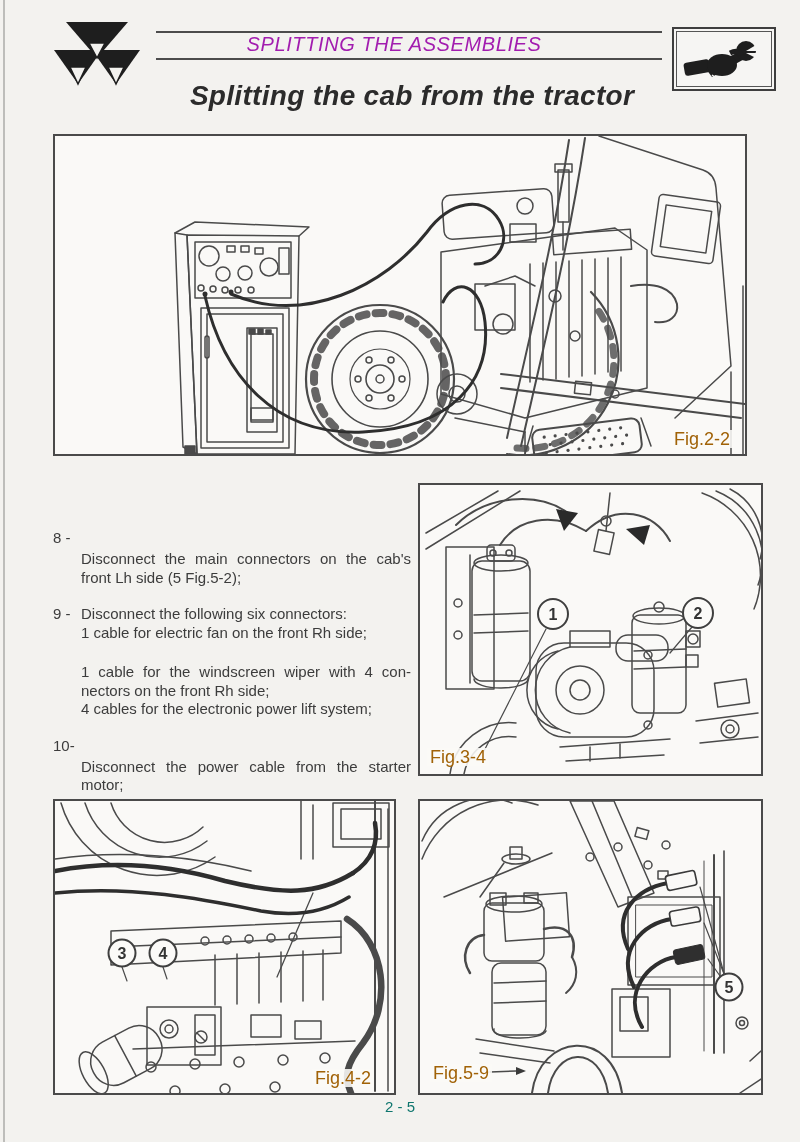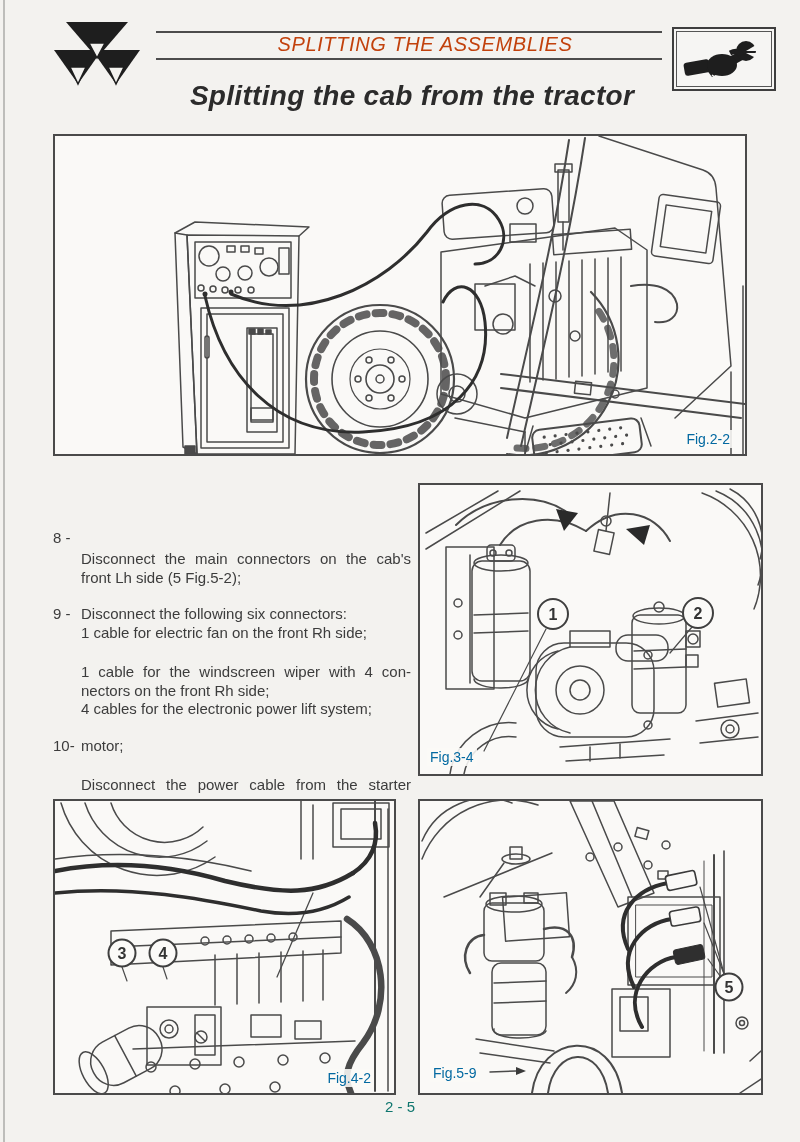--- a/index.html
+++ b/index.html
@@ -5,37 +5,37 @@
   html,body{margin:0;padding:0;background:#e8e8e6;}
   .page{position:relative;width:800px;height:1142px;background:#f3f2ef;
         font-family:"Liberation Sans",sans-serif;color:#3a3a3a;overflow:hidden;}
   .scan-edge{position:absolute;left:3px;top:0;width:2px;height:100%;background:#bdbdba;}
 
   
   .mf-logo{position:absolute;left:52px;top:20px;}
   .rule{position:absolute;left:156px;width:506px;height:2px;background:#4c4c4c;}
   .rule-top{top:31px;}
   .rule-bottom{top:58px;}
-  .section-title{position:absolute;left:172px;top:33px;width:506px;text-align:center;
-      font-style:italic;font-size:20px;letter-spacing:.6px;color:#c2410c;}
+  .section-title{position:absolute;left:141px;top:33px;width:506px;text-align:center;
+      font-style:italic;font-size:20px;letter-spacing:.6px;color:#a21caf;}
   .tool-box{position:absolute;left:672px;top:27px;width:104px;height:64px;
       border:2px solid #3e3e3e;background:#f6f5f3;box-sizing:border-box;}
   .tool-box::before{content:"";position:absolute;inset:2px;border:1px solid #555;}
   .tool-box svg{position:absolute;inset:0;margin:auto;}
   .doc-title{position:absolute;left:0;top:80px;width:800px;text-align:center;
       font-size:28px;font-weight:bold;font-style:italic;color:#2b2b2b;letter-spacing:.3px;margin-left:12px;}
 
   
   .figure{position:absolute;border:2px solid #4a4a4a;background:#faf9f7;box-sizing:border-box;}
   .figure svg{display:block;width:100%;height:100%;}
   #fig2{left:53px;top:134px;width:694px;height:322px;}
   #fig3{left:418px;top:483px;width:345px;height:293px;}
   #fig4{left:53px;top:799px;width:343px;height:296px;}
   #fig5{left:418px;top:799px;width:345px;height:296px;}
-  .fig-caption{position:absolute;font-size:14px;color:#0369a1;
+  .fig-caption{position:absolute;font-size:18px;color:#a16207;
       background:rgba(250,249,247,.88);padding:0 3px;line-height:18px;}
   #fig2 .fig-caption{right:12px;bottom:6px;}
   #fig3 .fig-caption{left:7px;bottom:8px;}
   #fig4 .fig-caption{right:20px;bottom:6px;}
   #fig5 .fig-caption{left:10px;bottom:11px;}
 
   
   .steps{position:absolute;left:53px;top:529px;width:358px;font-size:15px;line-height:18.5px;color:#3c3c3c;}
   .step{display:flex;margin-bottom:18px;}
   .step-num{width:28px;flex:none;}
@@ -229,22 +229,22 @@
         <div class="line">Disconnect the following six connectors:</div>
         <div class="line">1 cable for electric fan on the front Rh side;</div>
         <div class="line j">1 cable for the windscreen wiper with 4 con-</div>
         <div class="line">nectors on the front Rh side;</div>
         <div class="line">4 cables for the electronic power lift system;</div>
       </div>
     </div>
     <div class="step">
       <div class="step-num">10-</div>
       <div class="step-lines">
+        <div class="line j">Disconnect the power cable from the starter</div>
         <div class="line">motor;</div>
-        <div class="line j">Disconnect the power cable from the starter</div>
       </div>
     </div>
   </div>
 
   <div class="figure" id="fig3">
     <svg viewBox="0 0 341 289">
       <g class="fig-line">
         <path d="M6 64 L100 6"></path>
           <path d="M6 48 L78 6"></path>
         <rect x="26" y="62" width="48" height="142"></rect>

